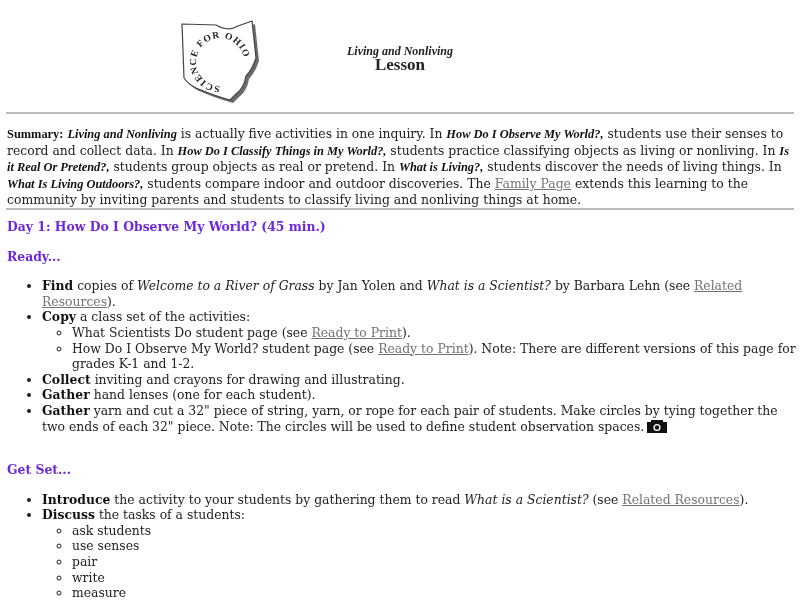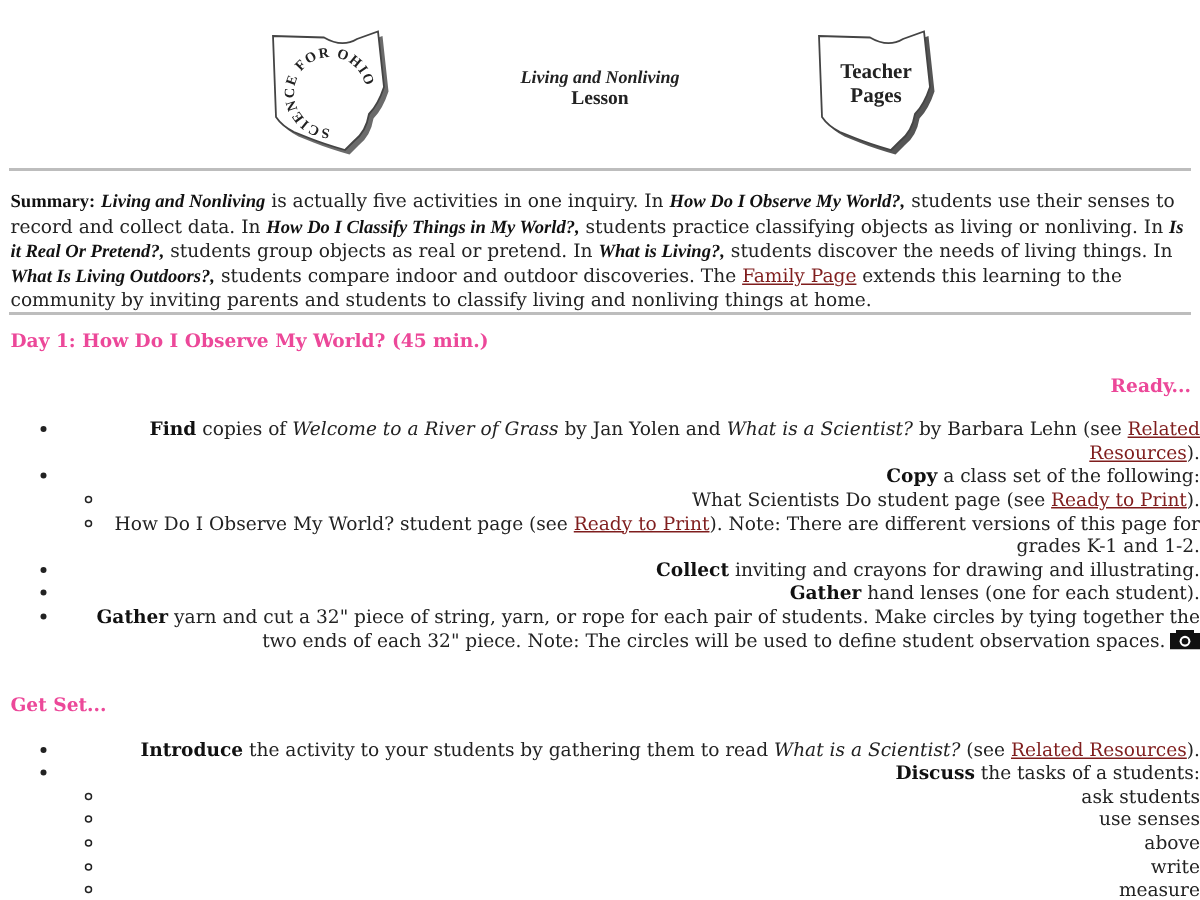--- a/index.html
+++ b/index.html
@@ -18,32 +18,32 @@
   }
   .logo-sfo { left: 176px; width: 96px; height: 86px; }
   .logo-tp { left: 540px; width: 96px; height: 86px; }
   .header-title {
     position: absolute; left: 300px; width: 200px; top: 44px;
     text-align: center;
     font-family: "Liberation Serif", serif;
     font-weight: bold; font-size: 12px; line-height: 14px; color: #222;
   }
   .header-title .t1 { font-style: italic; display: block; }
-  .header-title .t2 { display: block; font-size: 13px; }
+  .header-title .t2 { display: block; font-size: 17px; }
   hr.rule {
     margin: 0 6px; border: none; border-top: 2px solid #bdbdbd; height: 0;
   }
   .summary { margin: 12px 6px 0 7px; }
   .summary b { color: #111; font-family: Liberation Serif, serif; }
-  a.lnk { color: #7f1d1d; text-decoration: underline; }
+  a.lnk { color: #737373; text-decoration: underline; }
   .hr2 { margin-top: 8px; }
-  h4 { margin: 9px 6px 0 7px; font-size: 12.4px; font-weight: bold; color: #ec4899; }
-  .ready { margin-top: 14px; text-align: right; }
+  h4 { margin: 9px 6px 0 7px; font-size: 12.4px; font-weight: bold; color: #6d28d9; }
+  .ready { margin-top: 14px; }
   .getset { margin-top: 28px; }
-  ul.main { margin: 14px 0 0 0; padding-left: 42px; list-style: disc; text-align: right; }
+  ul.main { margin: 14px 0 0 0; padding-left: 42px; list-style: disc; }
   ul.main > li { margin: 0; }
   ul.sub { margin: 0; padding-left: 30px; list-style: circle; }
   ul.main b { color: #111; }
   .camera {
     display: inline-block; vertical-align: -2px; width: 20px; height: 13px; margin-left: 3px;
   }
 </style>
 </head>
 <body>
 
@@ -59,48 +59,40 @@
         <textPath href="#circ">SCIENCE FOR OHIO</textPath>
       </text>
     </svg>
   </div>
 
   <div class="header-title">
     <span class="t1">Living and Nonliving</span>
     <span class="t2">Lesson</span>
   </div>
 
-  <div class="logo logo-tp">
-    <svg width="96" height="86" viewBox="0 0 96 86">
-      <path d="M6 6 L40 7 Q52 14 62 8 L76 3 L80 40 Q76 52 70 58 Q68 70 60 76 L54 82 Q40 78 30 74 L20 70 Q12 66 8 60 Z" fill="#555" transform="translate(3,3)"></path>
-      <path d="M6 6 L40 7 Q52 14 62 8 L76 3 L80 40 Q76 52 70 58 Q68 70 60 76 L54 82 Q40 78 30 74 L20 70 Q12 66 8 60 Z" fill="#ffffff" stroke="#444" stroke-width="1.2"></path>
-      <text x="44" y="34" text-anchor="middle" font-family="Liberation Serif, serif" font-size="14" font-weight="bold" fill="#222">Teacher</text>
-      <text x="44" y="50" text-anchor="middle" font-family="Liberation Serif, serif" font-size="14" font-weight="bold" fill="#222">Pages</text>
-    </svg>
-  </div>
 </div>
 
 <hr class="rule">
 
 <div class="summary">
   <b>Summary:</b>
   <b><i>Living and Nonliving</i></b><span> is actually five activities in one inquiry. In </span><b><i>How Do I Observe My World?,</i></b><span> students use their senses to record and collect data. In </span><b><i>How Do I Classify Things in My World?,</i></b><span> students practice classifying objects as living or nonliving. In </span><b><i>Is it Real Or Pretend?,</i></b><span> students group objects as real or pretend. In </span><b><i>What is Living?,</i></b><span> students discover the needs of living things. In </span><b><i>What Is Living Outdoors?,</i></b><span> students compare indoor and outdoor discoveries. The </span><a class="lnk" href="#">Family Page</a><span> extends this learning to the community by inviting parents and students to classify living and nonliving things at home.</span>
 </div>
 
 <hr class="rule hr2">
 
 <h4>Day 1: How Do I Observe My World? (45 min.)</h4>
 <h4 class="ready">Ready...</h4>
 
 <ul class="main">
   <li>
     <b>Find</b><span> copies of </span><i>Welcome to a River of Grass</i><span> by Jan Yolen and </span><i>What is a Scientist?</i><span> by Barbara Lehn (see </span><a class="lnk" href="#">Related Resources</a><span>).</span>
   </li>
   <li>
-    <b>Copy</b><span> a class set of the following:</span>
+    <b>Copy</b><span> a class set of the activities:</span>
     <ul class="sub">
       <li>
         <span>What Scientists Do student page (see </span><a class="lnk" href="#">Ready to Print</a><span>).</span>
       </li>
       <li>
         <span>How Do I Observe My World? student page (see </span><a class="lnk" href="#">Ready to Print</a><span>). Note: There are different versions of this page for grades K-1 and 1-2.</span><br>
       </li>
     </ul>
   </li>
   <li>
@@ -123,18 +115,18 @@
 
 <ul class="main">
   <li>
     <b>Introduce</b><span> the activity to your students by gathering them to read </span><i>What is a Scientist?</i><span> (see </span><a class="lnk" href="#">Related Resources</a><span>).</span>
   </li>
   <li>
     <b>Discuss</b><span> the tasks of a students:</span>
     <ul class="sub">
       <li>ask students</li>
       <li>use senses</li>
-      <li>above</li>
+      <li>pair</li>
       <li>write</li>
       <li>measure</li>
     </ul>
   </li>
 </ul>
 
 </body></html>

